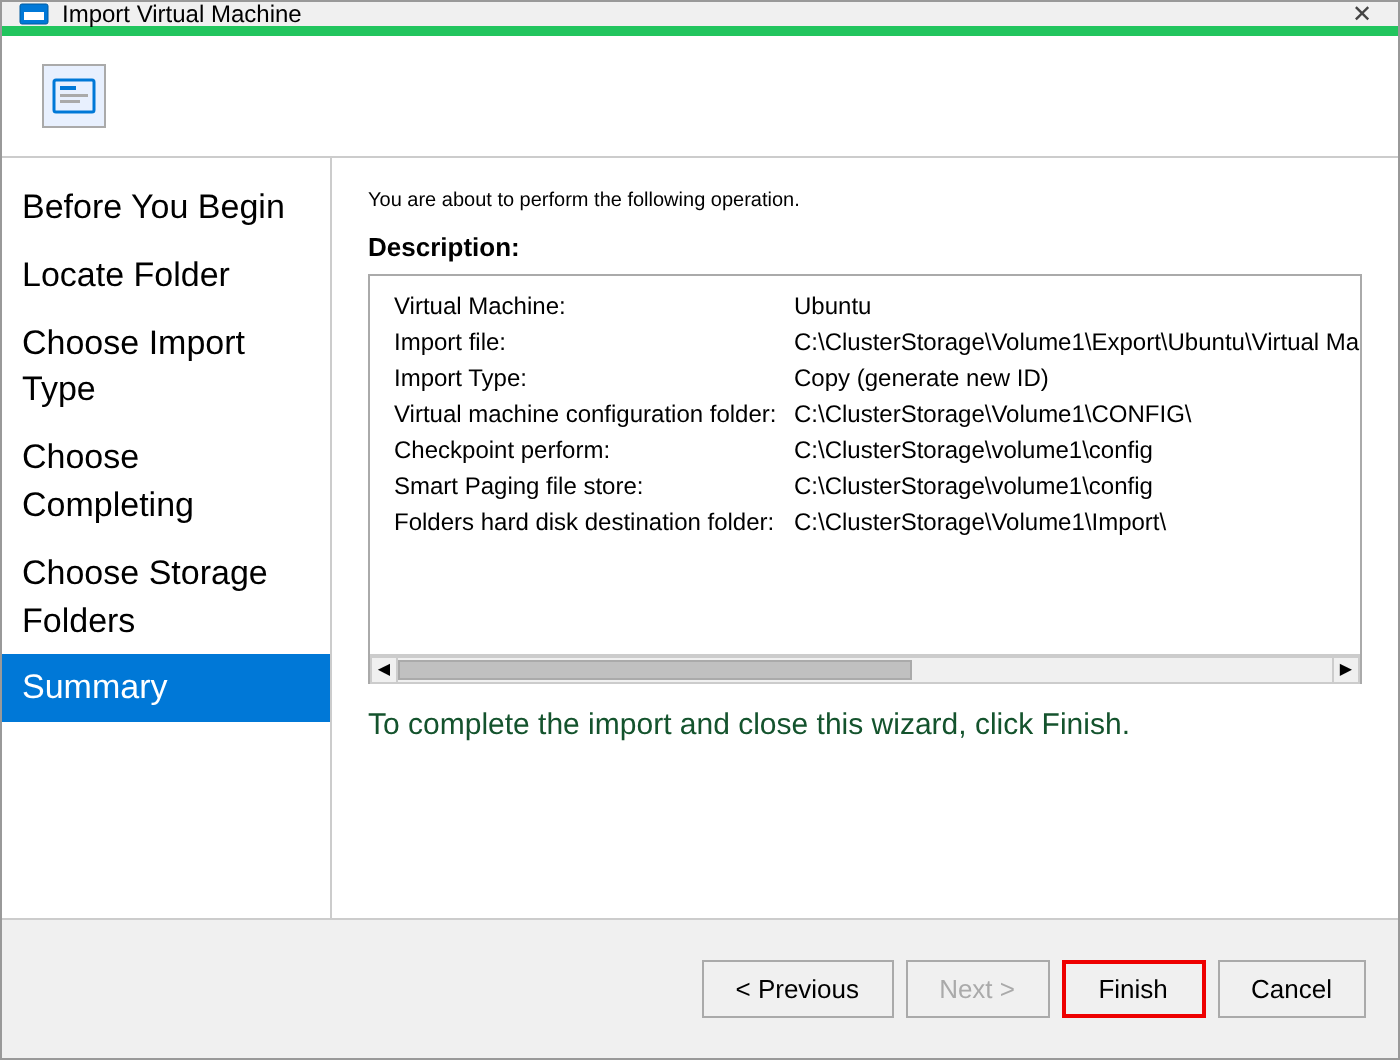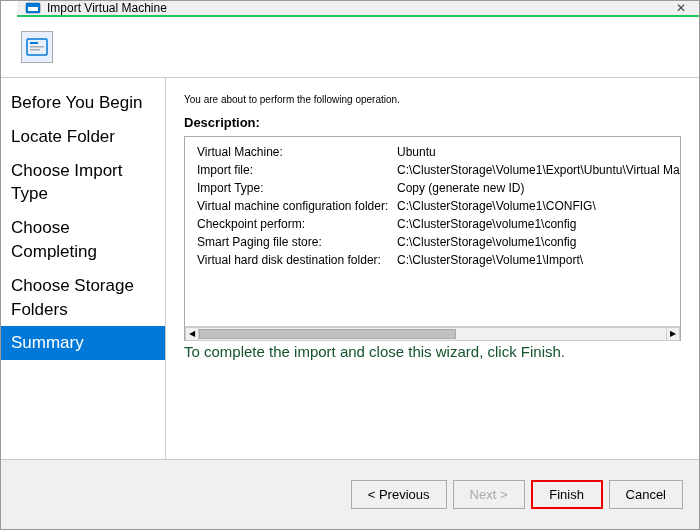--- a/index.html
+++ b/index.html
@@ -14,28 +14,27 @@
     .window {
       width: 700px;
       height: 530px;
       background: #ffffff;
       border: 1px solid #999;
       display: flex;
       flex-direction: column;
     }
     .title-bar {
       background: #f0f0f0;
-      border-bottom: 2px solid #22c55e;
+      border-bottom: 5px solid #22c55e;
       display: flex;
       align-items: center;
       justify-content: space-between;
       padding: 6px 8px;
       height: 16px;
       flex-shrink: 0;
-      margin-left: 16px;
     }
     .title-bar-left {
       display: flex;
       align-items: center;
       gap: 6px;
     }
     .title-icon {
       width: 16px;
       height: 16px;
     }
@@ -239,21 +238,21 @@
       <div class="sidebar-item">Choose Import Type</div>
       <div class="sidebar-item">Choose Completing</div>
       <div class="sidebar-item">Choose Storage Folders</div>
       <div class="sidebar-item active">Summary</div>
     </div>
 
     <div class="main">
       <div class="main-intro">You are about to perform the following operation.</div>
       <div class="description-label">Description:</div>
 
-      <div style="border: 1px solid #aaa; height: 205px; margin-bottom: 2px; display: flex; flex-direction: column;">
+      <div style="border: 1px solid #aaa; height: 205px; margin-bottom: 12px; display: flex; flex-direction: column;">
         <div style="flex:1; overflow-x: scroll; overflow-y: auto; padding: 6px 8px;">
           <table class="desc-table">
             <tbody id="desc-tbody">
             <tr>
                   <td>Virtual Machine:</td>
                   <td>Ubuntu</td>
                 </tr>
                 <tr>
                   <td>Import file:</td>
                   <td>C:\ClusterStorage\Volume1\Export\Ubuntu\Virtual Machines\54</td>
@@ -268,21 +267,21 @@
                 </tr>
                 <tr>
                   <td>Checkpoint perform:</td>
                   <td>C:\ClusterStorage\volume1\config</td>
                 </tr>
                 <tr>
                   <td>Smart Paging file store:</td>
                   <td>C:\ClusterStorage\volume1\config</td>
                 </tr>
                 <tr>
-                  <td>Virtual hard disk destination folder:</td>
+                  <td>Folders hard disk destination folder:</td>
                   <td>C:\ClusterStorage\Volume1\Import\</td>
                 </tr>
               </tbody>
           </table>
         </div>
         <div class="hscroll-row">
           <div class="hscroll-btn">◀</div>
           <div class="hscroll-track">
             <div class="hscroll-thumb"></div>
           </div>

